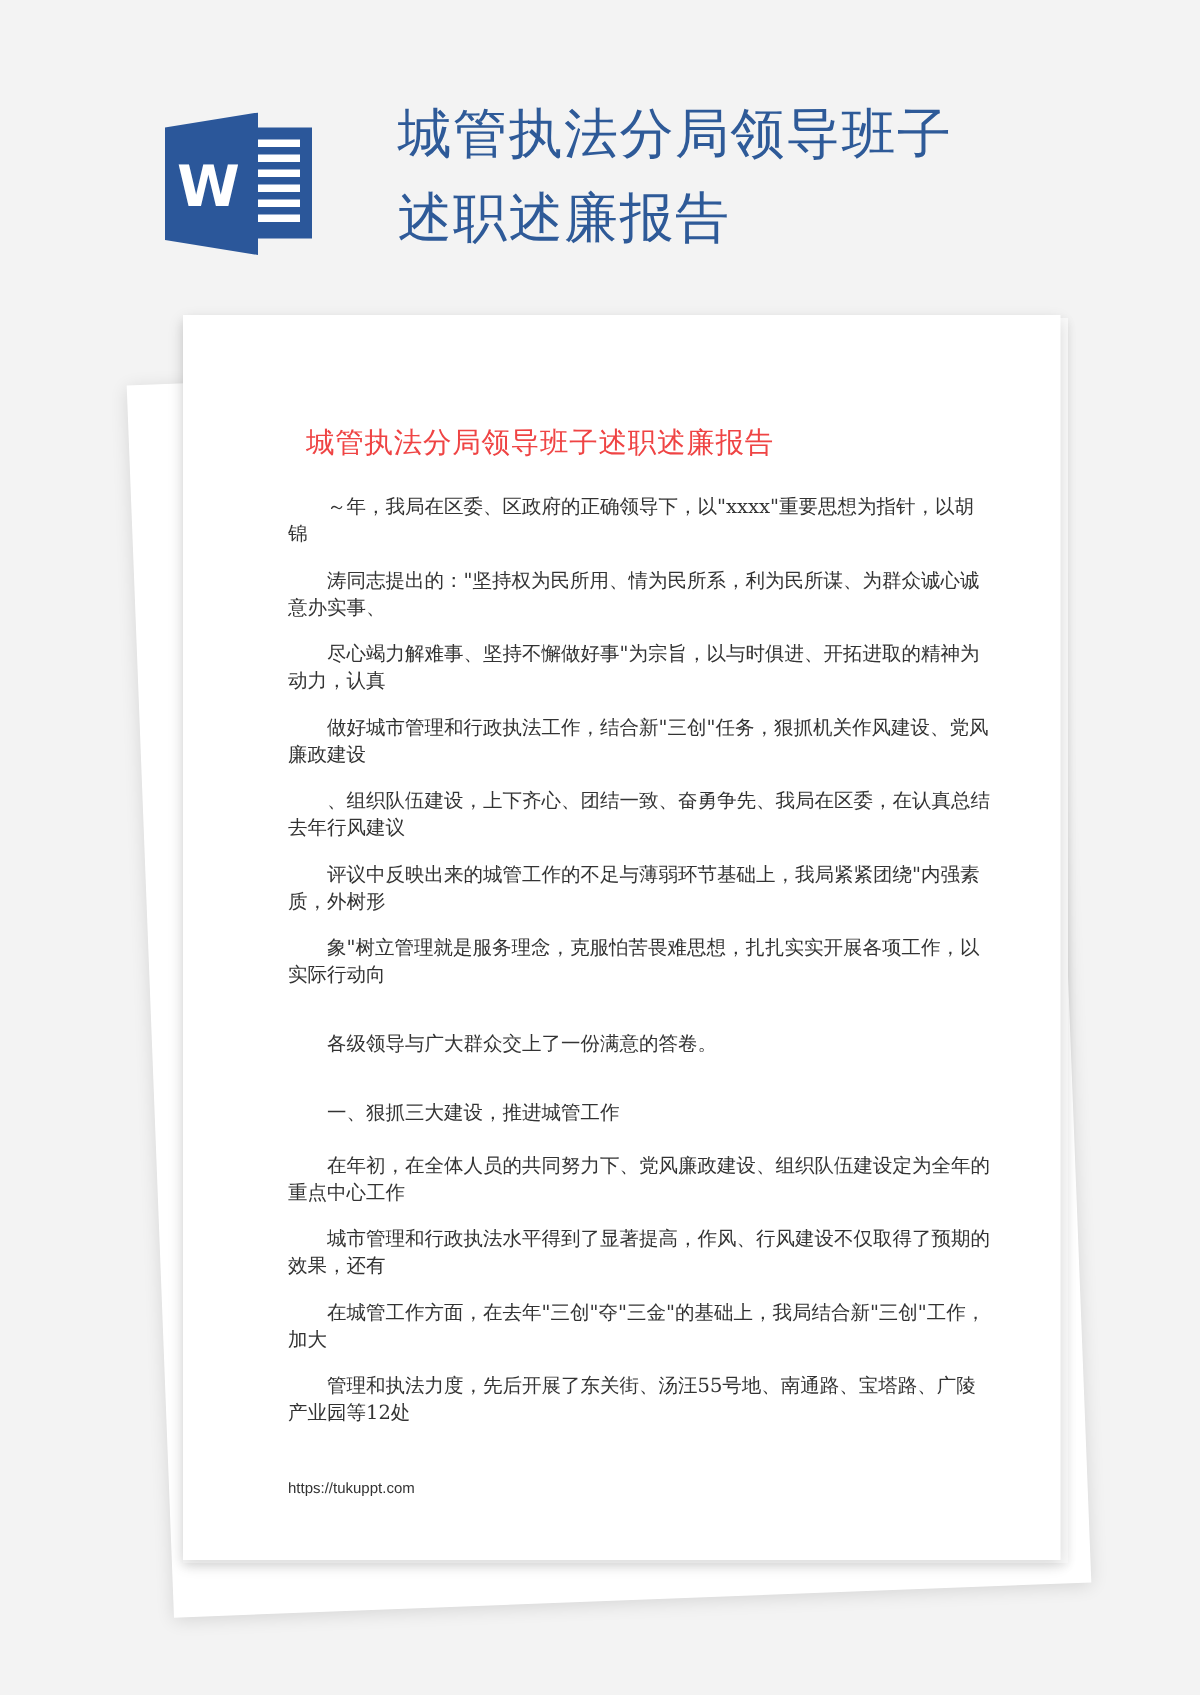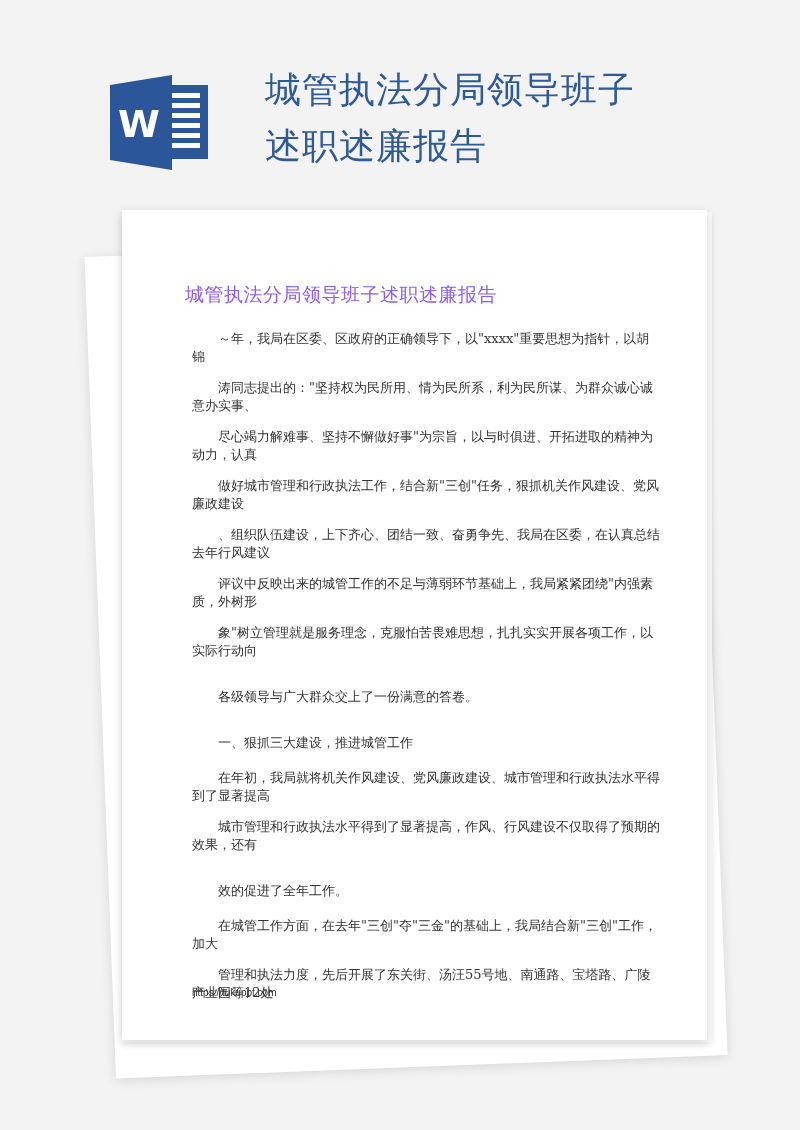--- a/index.html
+++ b/index.html
@@ -33,22 +33,22 @@
       position: absolute; left: 122px; top: 212px; width: 590px; height: 830px;
       background: #fbfbfb;
       box-shadow: 0 2px 6px rgba(0,0,0,0.08);
     }
     .page {
       position: absolute; left: 122px; top: 210px; width: 585px; height: 830px;
       background: #ffffff;
       box-shadow: 0 3px 10px rgba(0,0,0,0.14);
     }
     .doc-title {
-      position: absolute; left: 63px; top: 72px;
-      font-size: 19px; color: #8b5cf6; letter-spacing: 0.5px;
+      position: absolute; left: 82px; top: 72px;
+      font-size: 19px; color: #ef4444; letter-spacing: 0.5px;
       font-family: "DejaVu Serif", "Liberation Serif", serif;
     }
     .doc-body {
       position: absolute; left: 70px; top: 120px; width: 470px;
       font-size: 13px; color: #333; line-height: 18px;
     }
     .para {
       text-indent: 26px;
       margin-bottom: 13px;
     }
@@ -88,20 +88,19 @@
   <div class="doc-body">
     <p class="para">～年，我局在区委、区政府的正确领导下，以"xxxx"重要思想为指针，以胡锦</p>
     <p class="para">涛同志提出的："坚持权为民所用、情为民所系，利为民所谋、为群众诚心诚意办实事、</p>
     <p class="para">尽心竭力解难事、坚持不懈做好事"为宗旨，以与时俱进、开拓进取的精神为动力，认真</p>
     <p class="para">做好城市管理和行政执法工作，结合新"三创"任务，狠抓机关作风建设、党风廉政建设</p>
     <p class="para">、组织队伍建设，上下齐心、团结一致、奋勇争先、我局在区委，在认真总结去年行风建议</p>
     <p class="para">评议中反映出来的城管工作的不足与薄弱环节基础上，我局紧紧团绕"内强素质，外树形</p>
     <p class="para">象"树立管理就是服务理念，克服怕苦畏难思想，扎扎实实开展各项工作，以实际行动向</p>
     <p class="para single">各级领导与广大群众交上了一份满意的答卷。</p>
     <p class="para single">一、狠抓三大建设，推进城管工作</p>
-    <p class="para">在年初，我局就将机关作风建设、党风廉政建设、城市管理和行政执法水平得到了显著提高</p>
+    <p class="para">在年初，在全体人员的共同努力下、党风廉政建设、组织队伍建设定为全年的重点中心工作</p>
     <p class="para">城市管理和行政执法水平得到了显著提高，作风、行风建设不仅取得了预期的效果，还有</p>
-    <p class="para single">效的促进了全年工作。</p>
     <p class="para">在城管工作方面，在去年"三创"夺"三金"的基础上，我局结合新"三创"工作，加大</p>
     <p class="para">管理和执法力度，先后开展了东关街、汤汪55号地、南通路、宝塔路、广陵产业园等12处</p>
   </div>
   <div class="footer-url">https://tukuppt.com</div>
 </div>
 
 </body></html>

